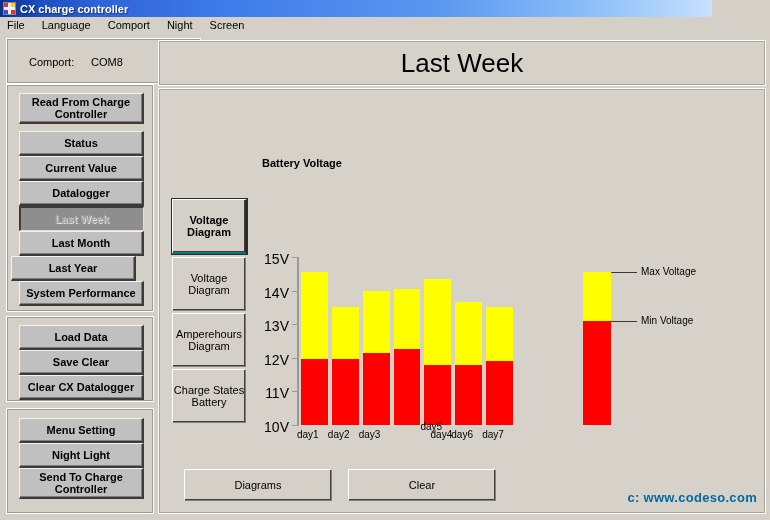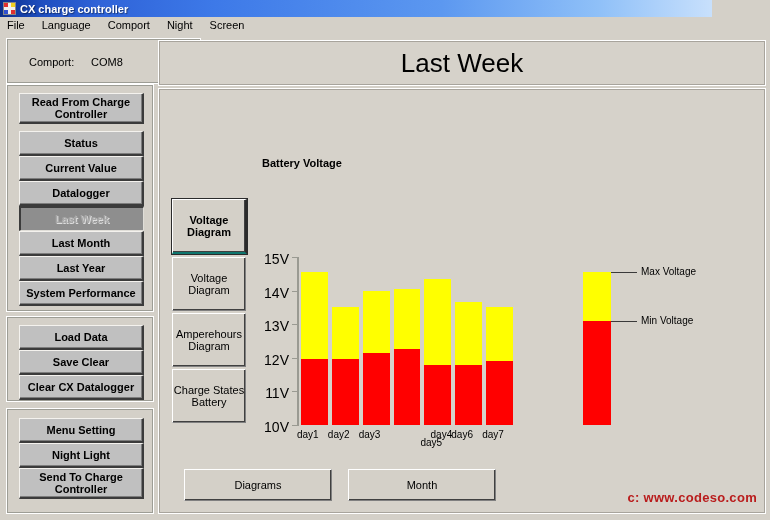--- a/index.html
+++ b/index.html
@@ -107,21 +107,21 @@
   .bar .top{position:absolute;left:0;width:100%;background:#ffff00;}
   .bar .bot{position:absolute;left:0;bottom:0;width:100%;background:#ff0000;}
 
   
   .legbar{position:absolute;}
   .legbar .top{position:absolute;left:0;width:100%;top:0;background:#ffff00;}
   .legbar .bot{position:absolute;left:0;width:100%;bottom:0;background:#ff0000;}
   .legline{position:absolute;height:1px;background:#3a3a3a;}
   .legtext{position:absolute;font-size:10px;color:#000;white-space:nowrap;}
 
-  .credit{position:absolute;font-size:13px;font-weight:bold;color:#b91c1c;letter-spacing:.3px;}
+  .credit{position:absolute;font-size:13px;font-weight:bold;color:#0369a1;letter-spacing:.3px;}
 </style>
 </head>
 <body>
 
 <div class="app">
 
   <div class="titlebar">
     <span class="tb-icon">
         <i class="a"></i>
         <i class="b"></i>
@@ -146,21 +146,21 @@
 
   <div class="groupbox" style="left:6px;top:84px;width:146px;height:226px;">
     <div class="btn" style="left:12px;top:8px;width:122px;height:28px;">Read From Charge
 Controller</div>
 
     <div class="btn" style="left:12px;top:46px;width:122px;height:22px;">Status</div>
     <div class="btn" style="left:12px;top:71px;width:122px;height:22px;">Current Value</div>
     <div class="btn" style="left:12px;top:96px;width:122px;height:22px;">Datalogger</div>
     <div class="btn pressed" style="left:12px;top:121px;width:122px;height:22px;">Last Week</div>
     <div class="btn" style="left:12px;top:146px;width:122px;height:22px;">Last Month</div>
-    <div class="btn" style="left:12px;top:171px;width:122px;height:22px;">Last Year</div>
+    <div class="btn" style="left:4px;top:171px;width:122px;height:22px;">Last Year</div>
     <div class="btn" style="left:12px;top:196px;width:122px;height:22px;">System Performance</div>
   </div>
 
   <div class="groupbox" style="left:6px;top:316px;width:146px;height:84px;">
     <div class="btn" style="left:12px;top:8px;width:122px;height:22px;">Load Data</div>
     <div class="btn" style="left:12px;top:33px;width:122px;height:22px;">Save Clear</div>
     <div class="btn" style="left:12px;top:58px;width:122px;height:22px;">Clear CX Datalogger</div>
   </div>
 
   <div class="groupbox" style="left:6px;top:408px;width:146px;height:104px;">
@@ -218,21 +218,21 @@
         <div class="xlab" style="left: 89.7143px; top: 172px; width: 34.8571px;">day3</div>
         <div class="bar" style="left: 124.571px; top: 31.92px; width: 26.8571px; height: 136.08px;">
           <div class="top" style="top: 0px; height: 60.48px; background: rgb(255, 255, 0);"></div>
           <div class="bot" style="height: 75.6px; background: rgb(255, 0, 0);"></div>
         </div>
         <div class="xlab" style="left: 120.571px; top: 172px; width: 34.8571px; margin-left: 41px;">day4</div>
         <div class="bar" style="left: 155.429px; top: 21.84px; width: 26.8571px; height: 146.16px;">
           <div class="top" style="top: 0px; height: 85.68px; background: rgb(255, 255, 0);"></div>
           <div class="bot" style="height: 60.48px; background: rgb(255, 0, 0);"></div>
         </div>
-        <div class="xlab" style="left: 151.429px; top: 180px; width: 34.8571px;">day5</div>
+        <div class="xlab" style="left: 151.429px; top: 164px; width: 34.8571px;">day5</div>
         <div class="bar" style="left: 186.286px; top: 45.36px; width: 26.8571px; height: 122.64px;">
           <div class="top" style="top: 0px; height: 62.16px; background: rgb(255, 255, 0);"></div>
           <div class="bot" style="height: 60.48px; background: rgb(255, 0, 0);"></div>
         </div>
         <div class="xlab" style="left: 182.286px; top: 172px; width: 34.8571px;">day6</div>
         <div class="bar" style="left: 217.143px; top: 50.4px; width: 26.8571px; height: 117.6px;">
           <div class="top" style="top: 0px; height: 53.76px; background: rgb(255, 255, 0);"></div>
           <div class="bot" style="height: 63.84px; background: rgb(255, 0, 0);"></div>
         </div>
         <div class="xlab" style="left: 213.143px; top: 172px; width: 34.8571px;">day7</div>
@@ -243,18 +243,18 @@
           <div class="top" style="height: 48.72px; background: rgb(255, 255, 0);"></div>
           <div class="bot" style="height: 104.16px; background: rgb(255, 0, 0);"></div>
         </div>
         <div class="legline" style="left: 42px; top: 15.12px; width: 26px;"></div>
         <div class="legtext" style="left: 72px; top: 9.12px;">Max Voltage</div>
         <div class="legline" style="left: 42px; top: 63.84px; width: 26px;"></div>
         <div class="legtext" style="left: 72px; top: 57.84px;">Min Voltage</div>
       </div>
 
     <div class="btn flat" style="left:25px;top:380px;width:146px;height:30px;font-size:11px;">Diagrams</div>
-    <div class="btn flat" style="left:189px;top:380px;width:146px;height:30px;font-size:11px;">Month</div>
+    <div class="btn flat" style="left:189px;top:380px;width:146px;height:30px;font-size:11px;">Clear</div>
 
     <span class="credit" style="right:8px;bottom:8px;">c: www.codeso.com</span>
   </div>
 
 </div>
 
 </body></html>

